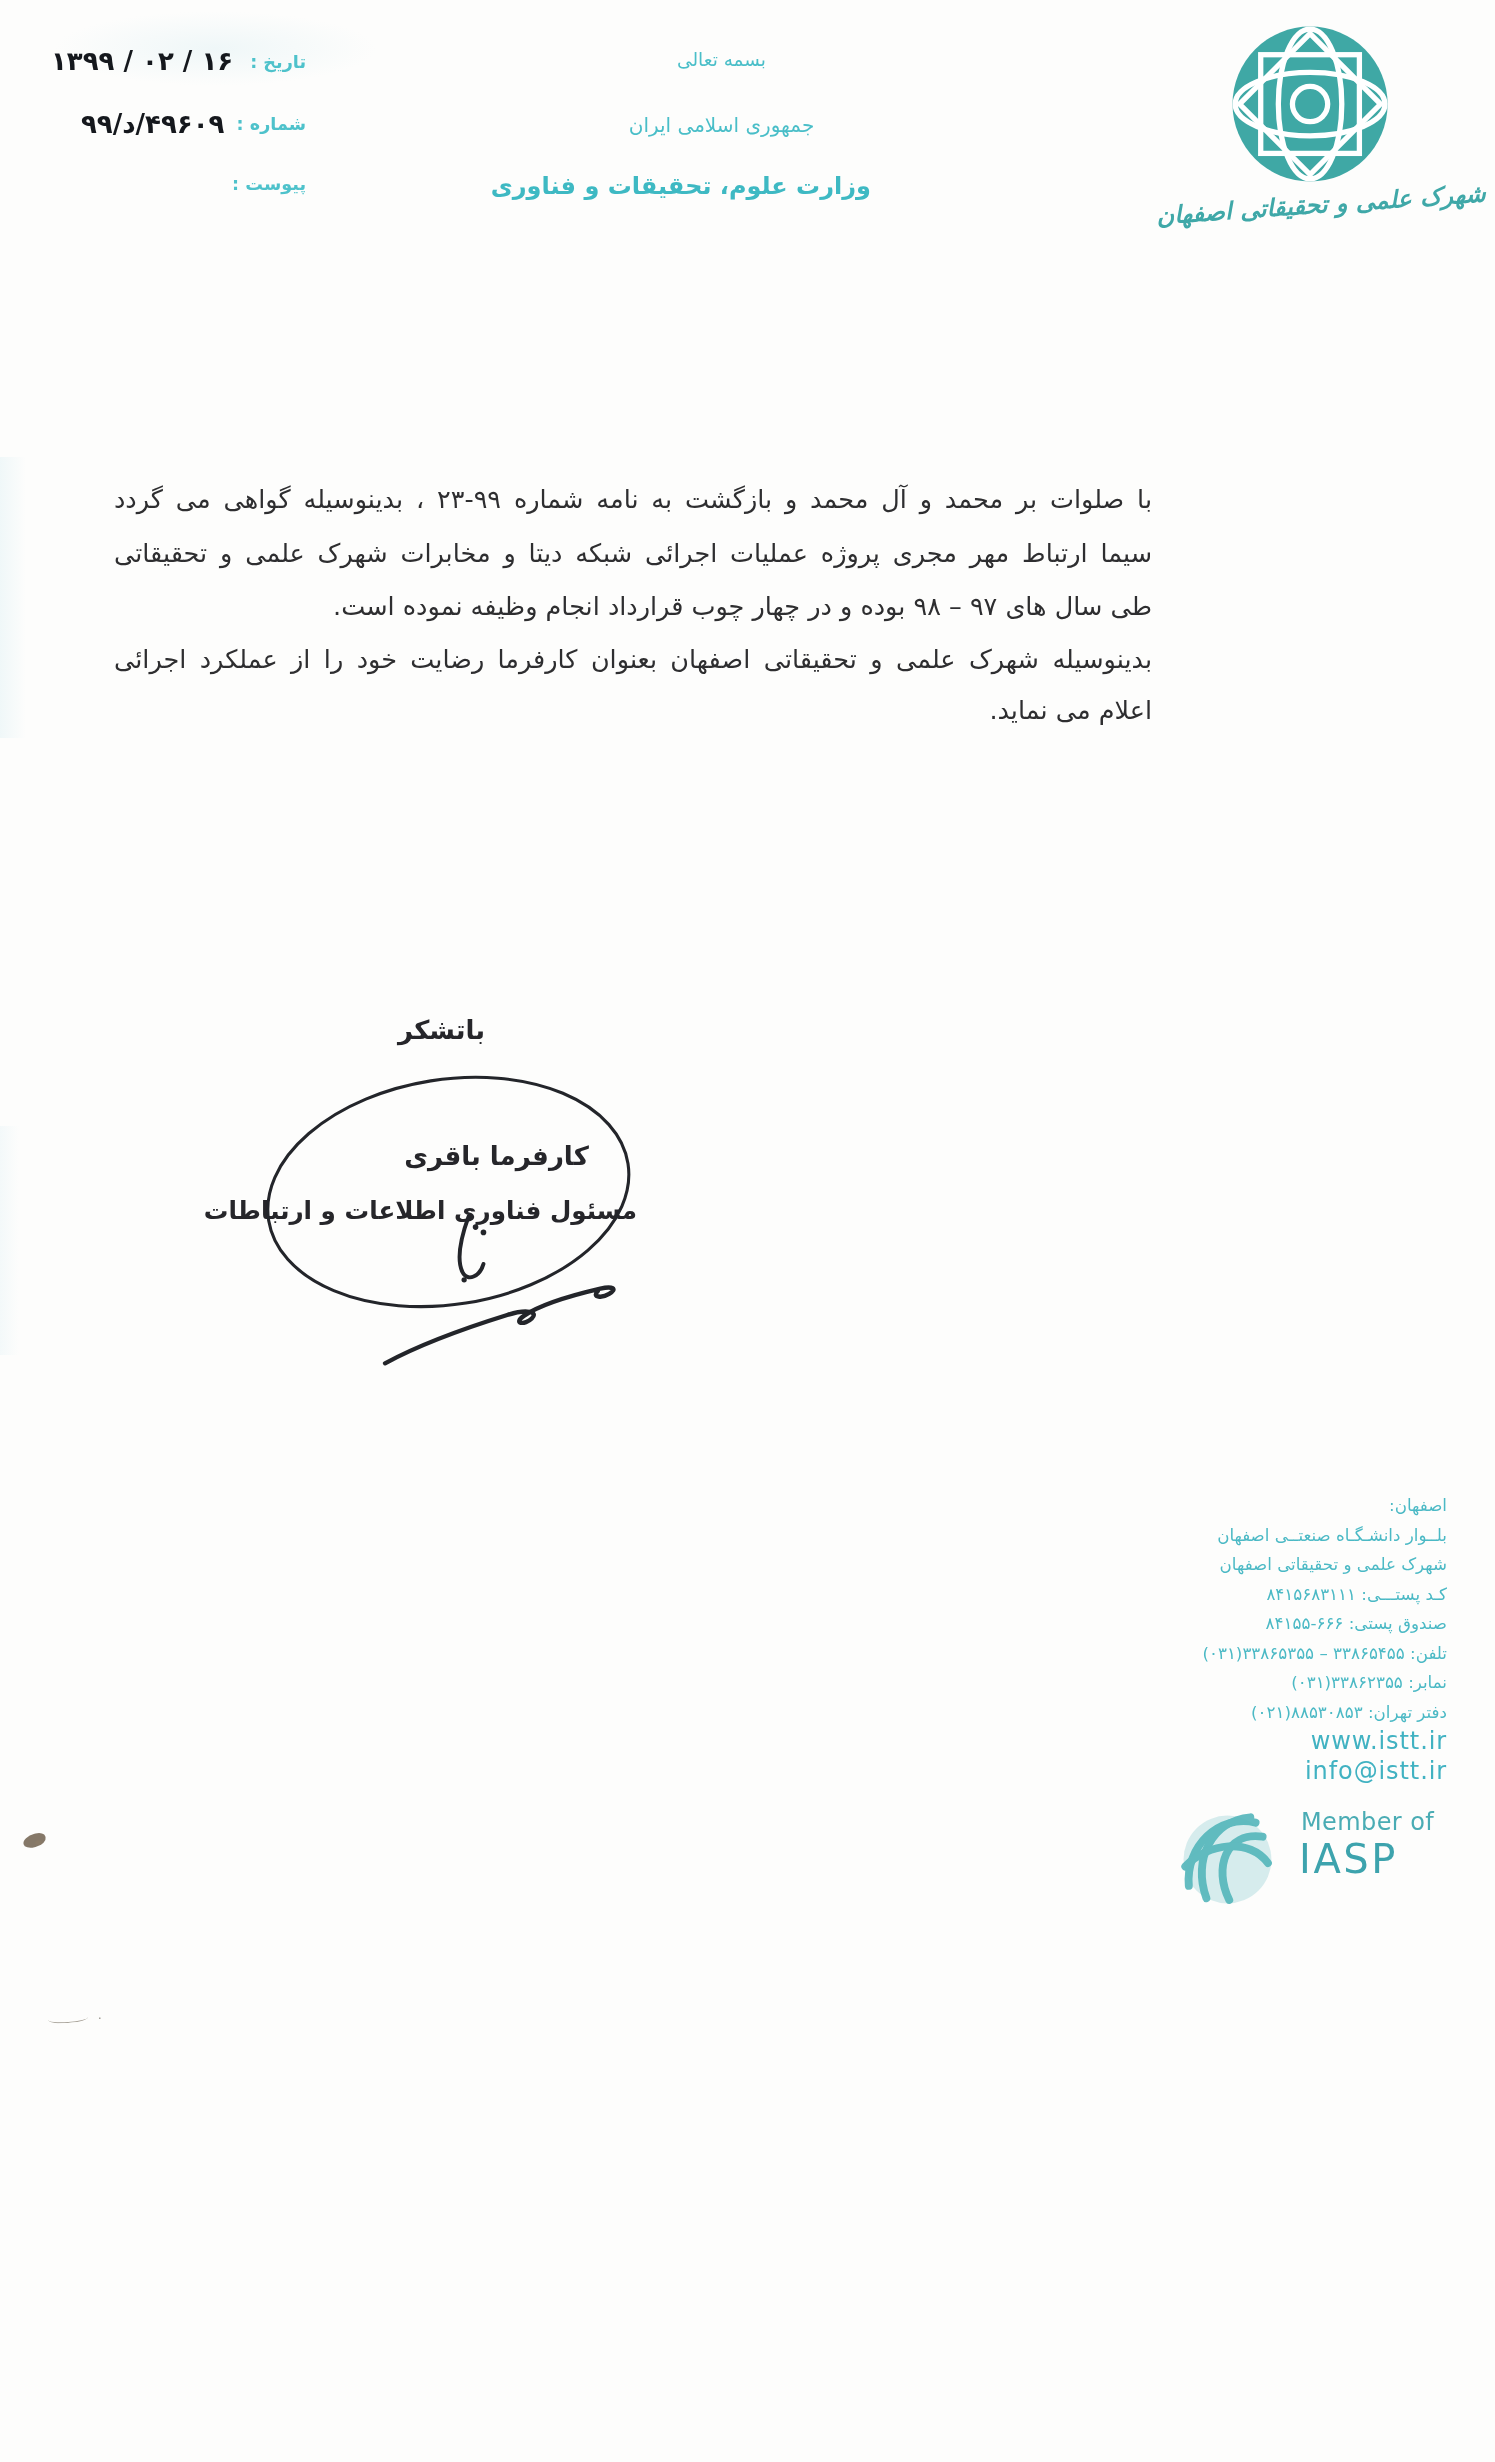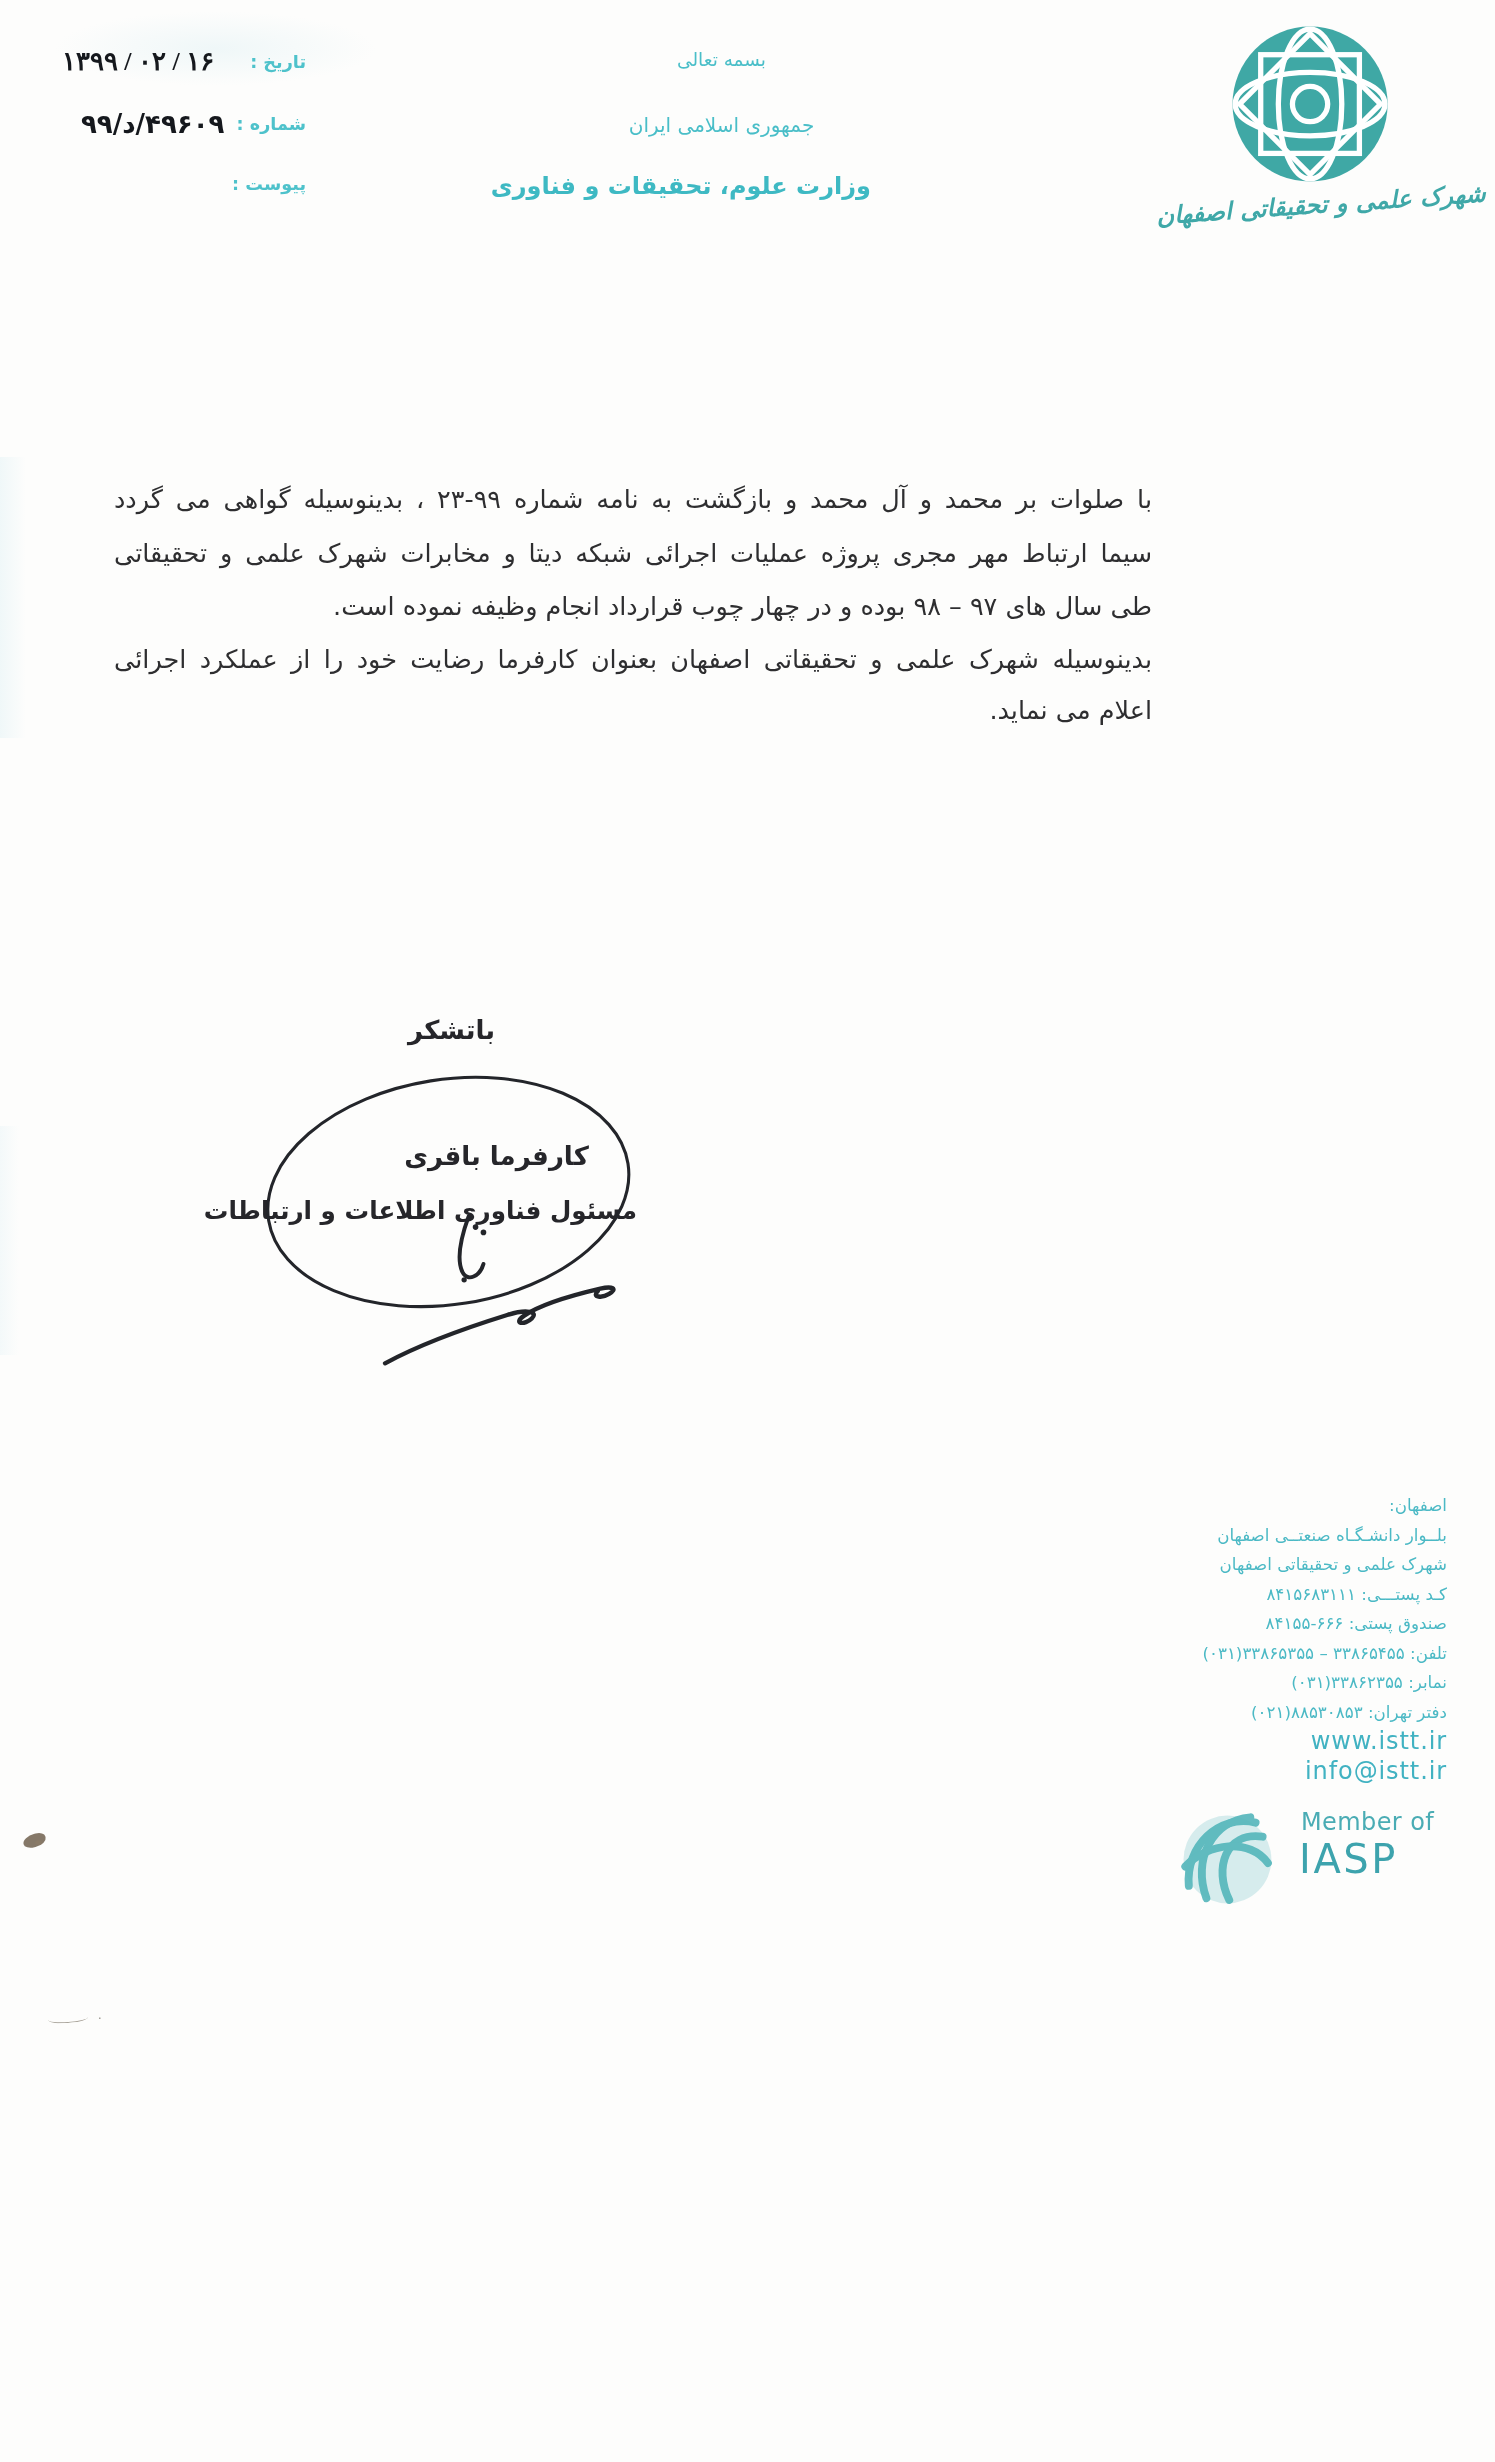--- a/index.html
+++ b/index.html
@@ -18,21 +18,21 @@
   .smudge{position:absolute;left:23px;top:1834px;width:23px;height:13px;background:#70604e;border-radius:60% 40% 55% 45%;transform:rotate(-14deg);opacity:.85;}
   .smudge2{position:absolute;left:35px;top:1840px;width:7px;height:5.3px;background:#8a7a66;border-radius:50%;opacity:.7;}
   .mark-b1{position:absolute;left:48px;top:2014px;width:40px;height:8px;border-bottom:1.8px solid #8d867a;border-radius:50%;transform:rotate(-4deg);opacity:.8;}
   .mark-b2{position:absolute;left:98px;top:2012px;color:#6f6a60;font-size:11.4px;opacity:.8;}
 
   
   .hlabel{position:absolute;right:1189px;direction:rtl;color:#4ec2cb;font-size:17.6px;font-weight:600;letter-spacing:0.4px;white-space:nowrap;}
   .hl-date{top:52px;} .hl-num{top:114px;} .hl-att{top:174px;}
   .ltr{direction:ltr;unicode-bidi:bidi-override;display:inline-block;}
   .hand{position:absolute;color:#15181d;font-weight:700;font-size:26px;white-space:nowrap;letter-spacing:0.9px;}
-  .hand-date{left:62px;top:46px;font-family:Liberation Serif, serif;}
+  .hand-date{left:51px;top:46px;}
   .hand-num{left:81px;top:109px;}
 
   
   .hc{position:absolute;left:572px;width:299px;text-align:center;direction:rtl;color:#49bec8;white-space:nowrap;}
   .hc-bism{top:49px;font-size:18.5px;}
   .hc-rep{top:113px;font-size:20px;}
   .hc-min{top:172px;font-size:24px;font-weight:700;color:#3eb9c3;}
 
   
   .logo-svg{position:absolute;left:1229px;top:23px;}
@@ -48,21 +48,21 @@
     position:absolute;right:343px;width:1038px;
     direction:rtl;text-align:right;
     color:#2e2e30;font-size:25.5px;line-height:39px;white-space:nowrap;
   }
   .body-line.just{text-align:justify;text-align-last:justify;white-space:normal;height:39px;overflow:hidden;}
   .recipient{top:341px;font-size:29px;font-weight:700;letter-spacing:0.9px;word-spacing:3.5px;}
   .sal{top:431px;}
   .l0{top:480px;} .l1{top:534px;} .l2{top:587px;} .l3{top:640px;} .l4{top:691px;}
 
   
-  .thanks{position:absolute;left:408px;top:1015px;font-size:26px;font-weight:700;color:#26262a;direction:rtl;}
+  .thanks{position:absolute;left:398px;top:1015px;font-size:26px;font-weight:700;color:#26262a;direction:rtl;}
   .sig-name{position:absolute;left:369px;top:1141px;width:255px;text-align:center;font-size:26px;font-weight:700;color:#26262a;direction:rtl;white-space:nowrap;}
   .sig-title{position:absolute;left:259px;top:1196px;width:378px;text-align:center;font-size:24.6px;font-weight:700;color:#26262a;direction:rtl;white-space:nowrap;}
   .sig-svg{position:absolute;left:255px;top:1060px;pointer-events:none;}
 
   
   .footer{position:absolute;right:48px;top:1491px;direction:rtl;text-align:right;color:#4bb9c5;font-size:16.7px;font-weight:500;}
   .footer .f-line{line-height:29.5px;white-space:nowrap;}
   .footer .f-line .ltr{margin-left:1.8px;}
   .f-web{font-size:24px;line-height:29px;color:#41b2c2;direction:ltr;font-weight:400;letter-spacing:0.9px;}
   .f-mail{font-size:24px;line-height:29px;color:#41b2c2;direction:ltr;font-weight:400;letter-spacing:0.9px;}

